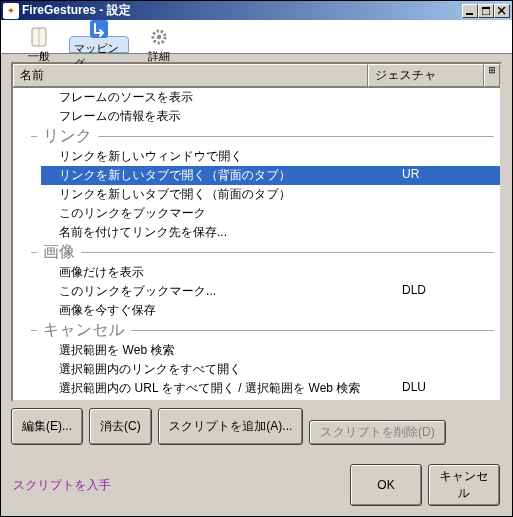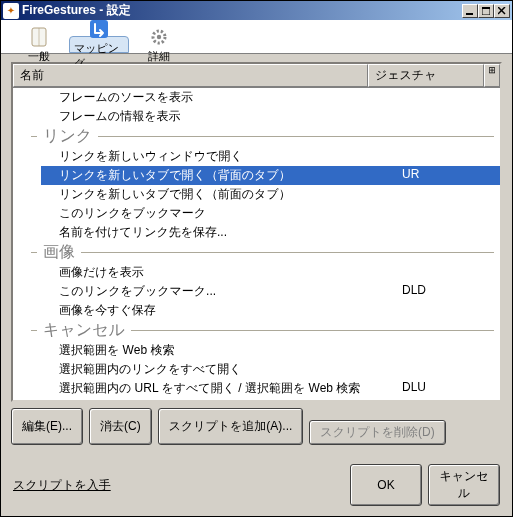--- a/index.html
+++ b/index.html
@@ -28,21 +28,21 @@
 .list-row .cell-name { flex: 0 0 355px; padding: 0 6px 0 18px; white-space: nowrap; overflow: hidden; }
 .list-row .cell-gesture { flex: 1; padding: 0 6px; }
 .separator-row { display: flex; align-items: center; padding: 0 6px 0 18px; color: #808080; gap: 6px; }
 .separator-row .sep-line-before { width: 6px; height: 1px; background: #aca899; }
 .separator-row .sep-label { font-size: 16px; color: #808080; }
 .separator-row .sep-line-after { flex: 1; height: 1px; background: #aca899; }
 .button-row { display: flex; gap: 6px; margin-top: 6px; }
 .btn { background: #d4d0c8; border: 1px solid #404040; border-radius: 3px; padding: 3px 10px; cursor: pointer; box-shadow: inset 1px 1px 0 #fff, inset -1px -1px 0 #808080; font-size: 12px; }
 .btn:disabled { color: #808080; cursor: default; margin-top: 12px; }
 .bottom-area { position: absolute; bottom: 10px; left: 12px; right: 12px; display: flex; align-items: center; }
-.link { color: #000000; text-decoration: underline; cursor: pointer; }
+.link { color: #a21caf; cursor: pointer; }
 .bottom-btns { margin-left: auto; display: flex; gap: 6px; }
 .bottom-btn { width: 72px; text-align: center; }
 </style>
 </head>
 <body>
 
 <div class="window">
   <div class="titlebar">
     <div class="titlebar-icon">✦</div>
     <div class="titlebar-text">FireGestures - 設定</div>

